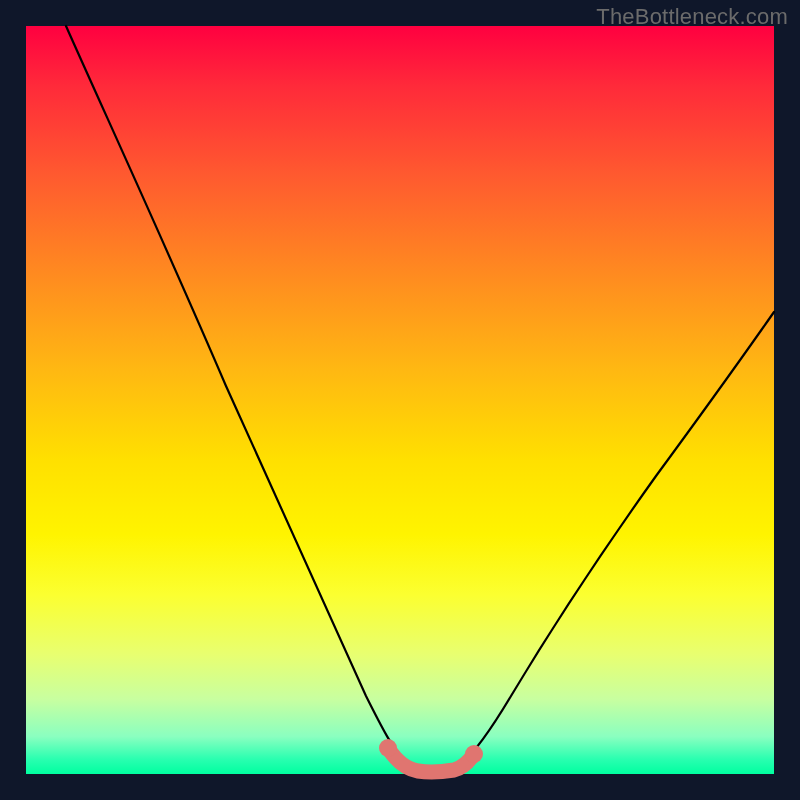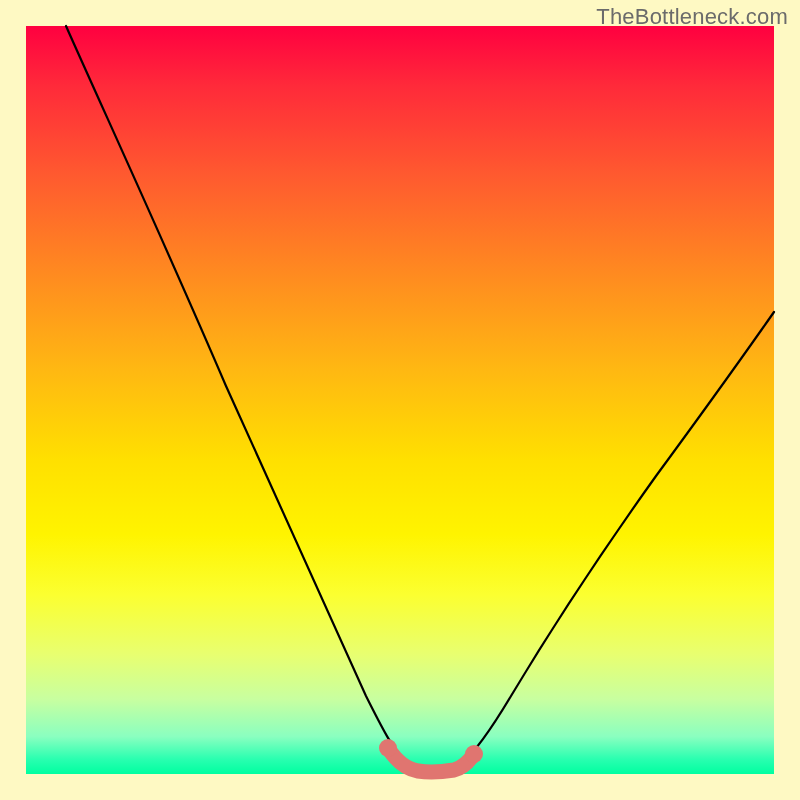--- a/index.html
+++ b/index.html
@@ -8,21 +8,21 @@
     width: 800px;
     height: 800px;
     overflow: hidden;
     background: #000;
     font-family: Arial, Helvetica, sans-serif;
   }
   .frame {
     position: relative;
     width: 800px;
     height: 800px;
-    background: #fef9c3;
+    background: #0f172a;
   }
   .plot-area {
     position: absolute;
     left: 26px;
     top: 26px;
     width: 748px;
     height: 748px;
     background: linear-gradient(to bottom,
       #ff0040 0%,
       #ff2a3a 8%,

